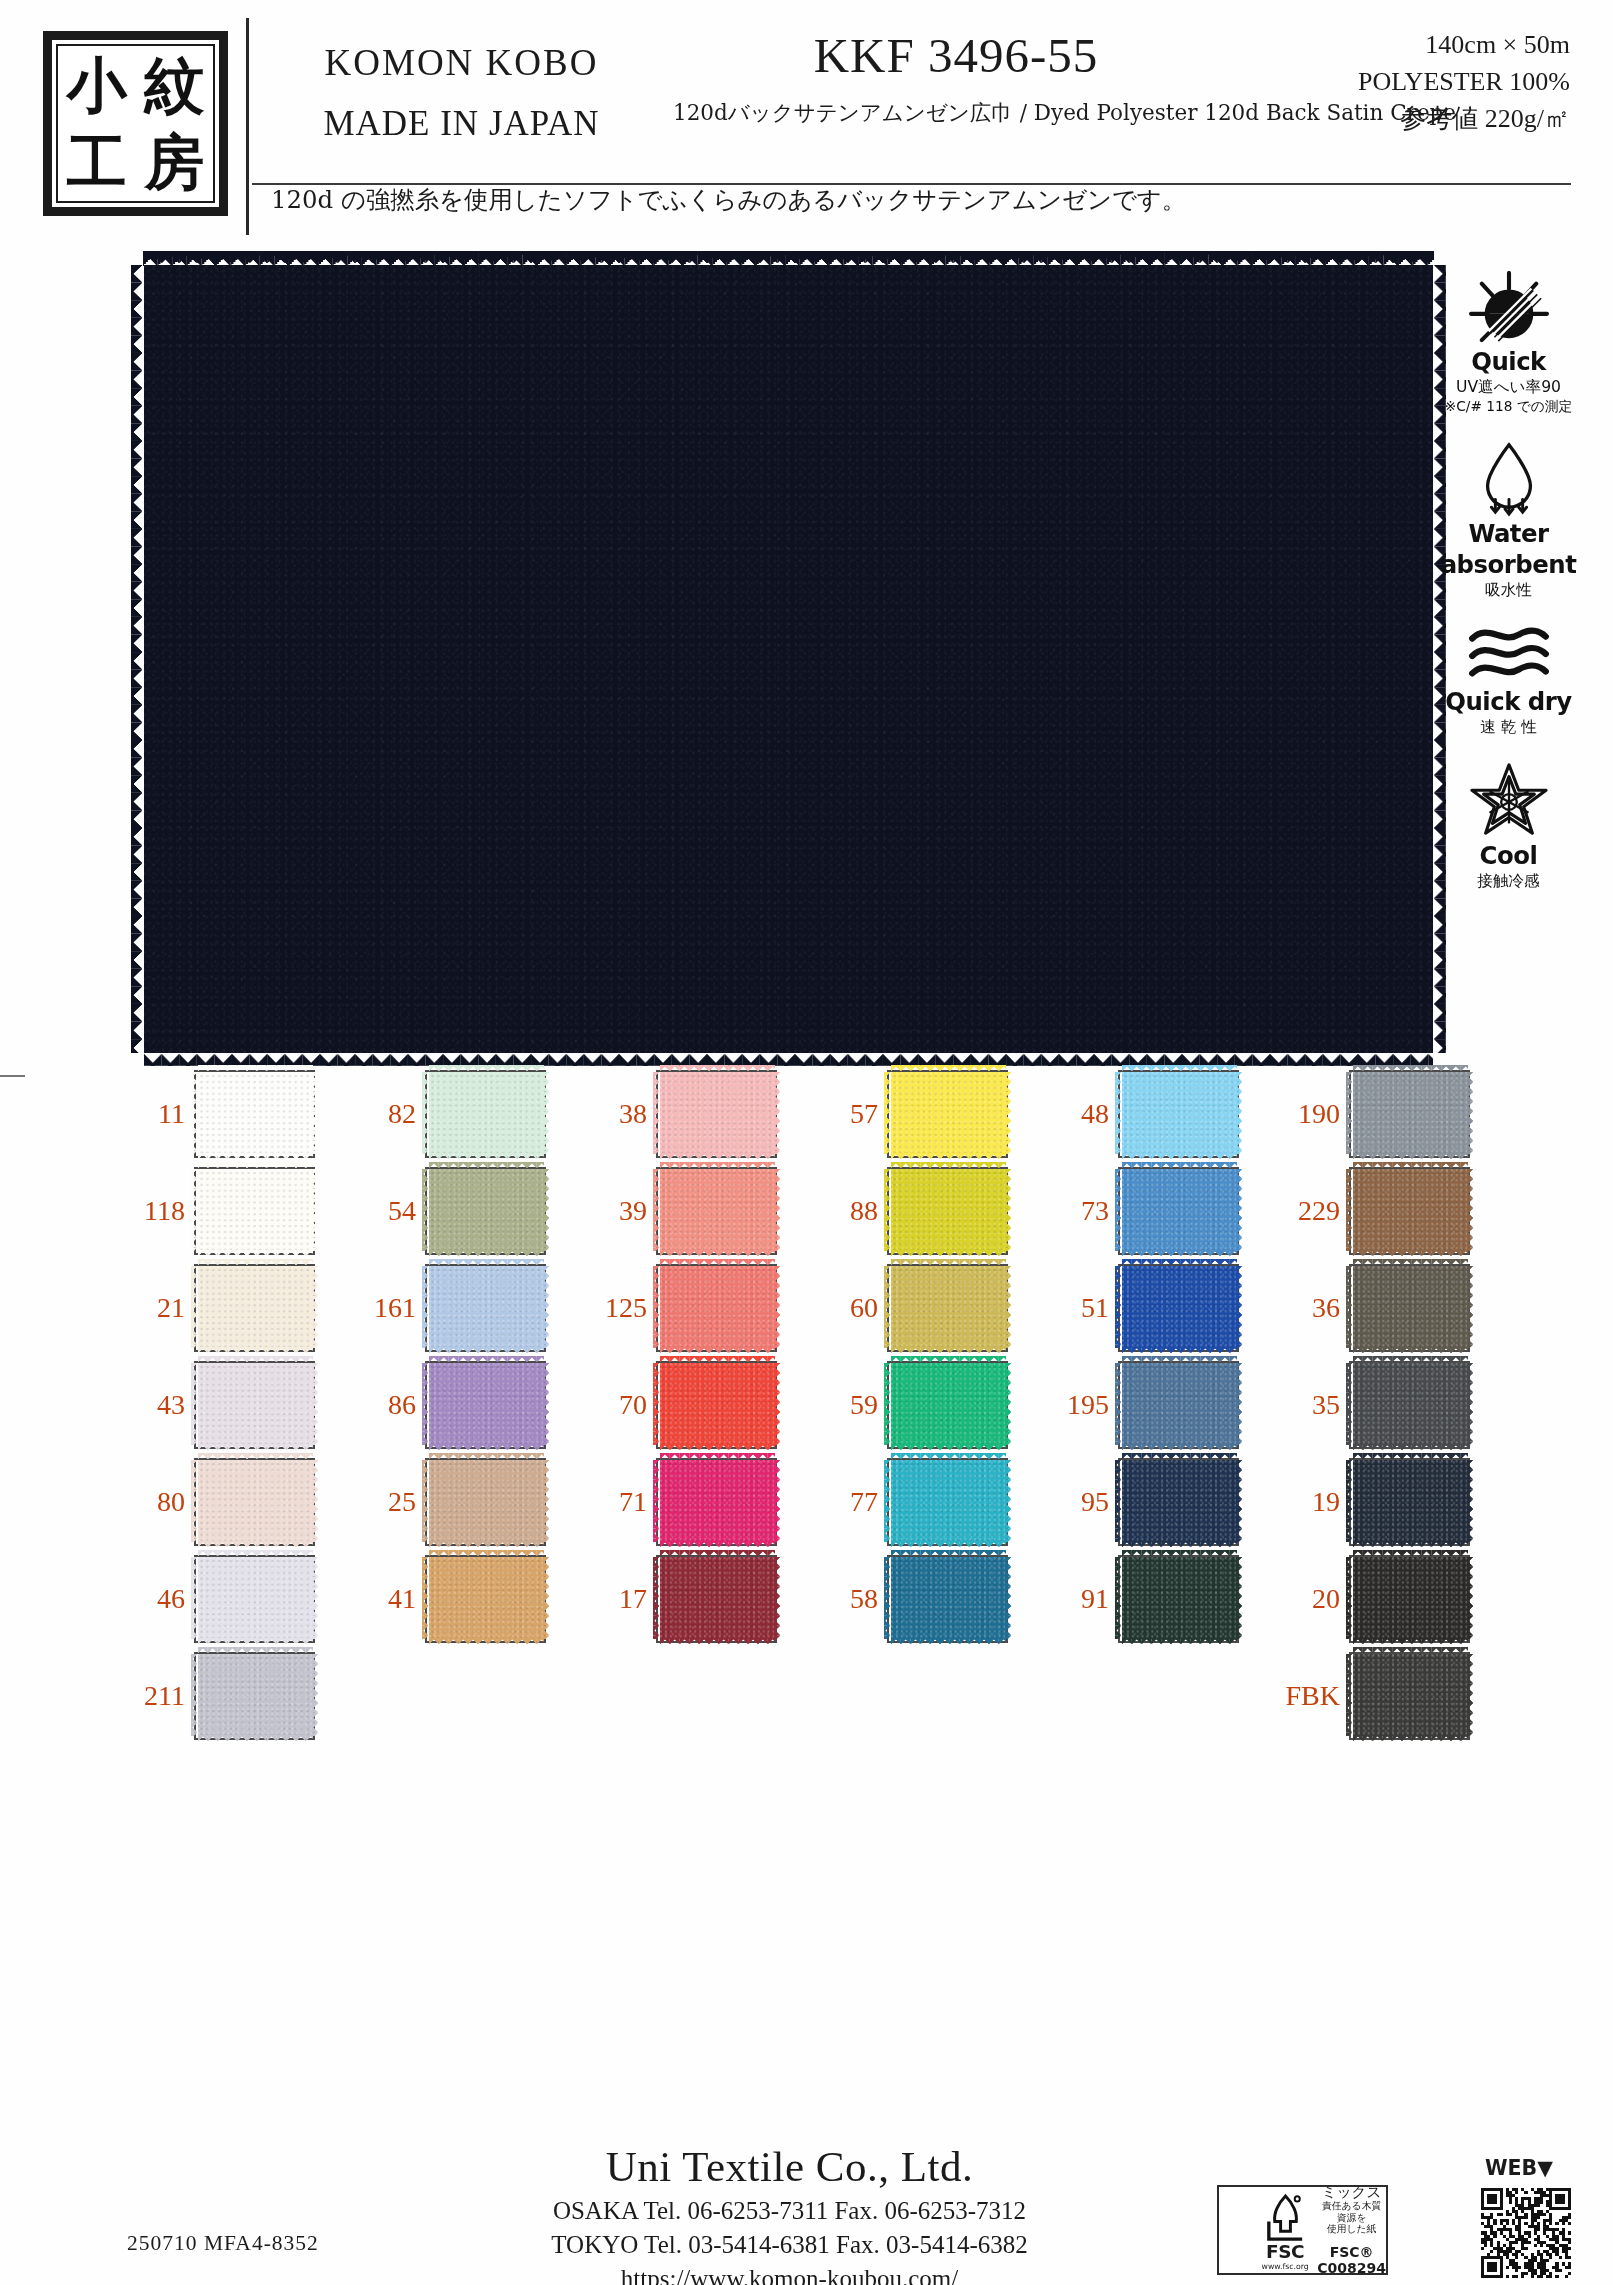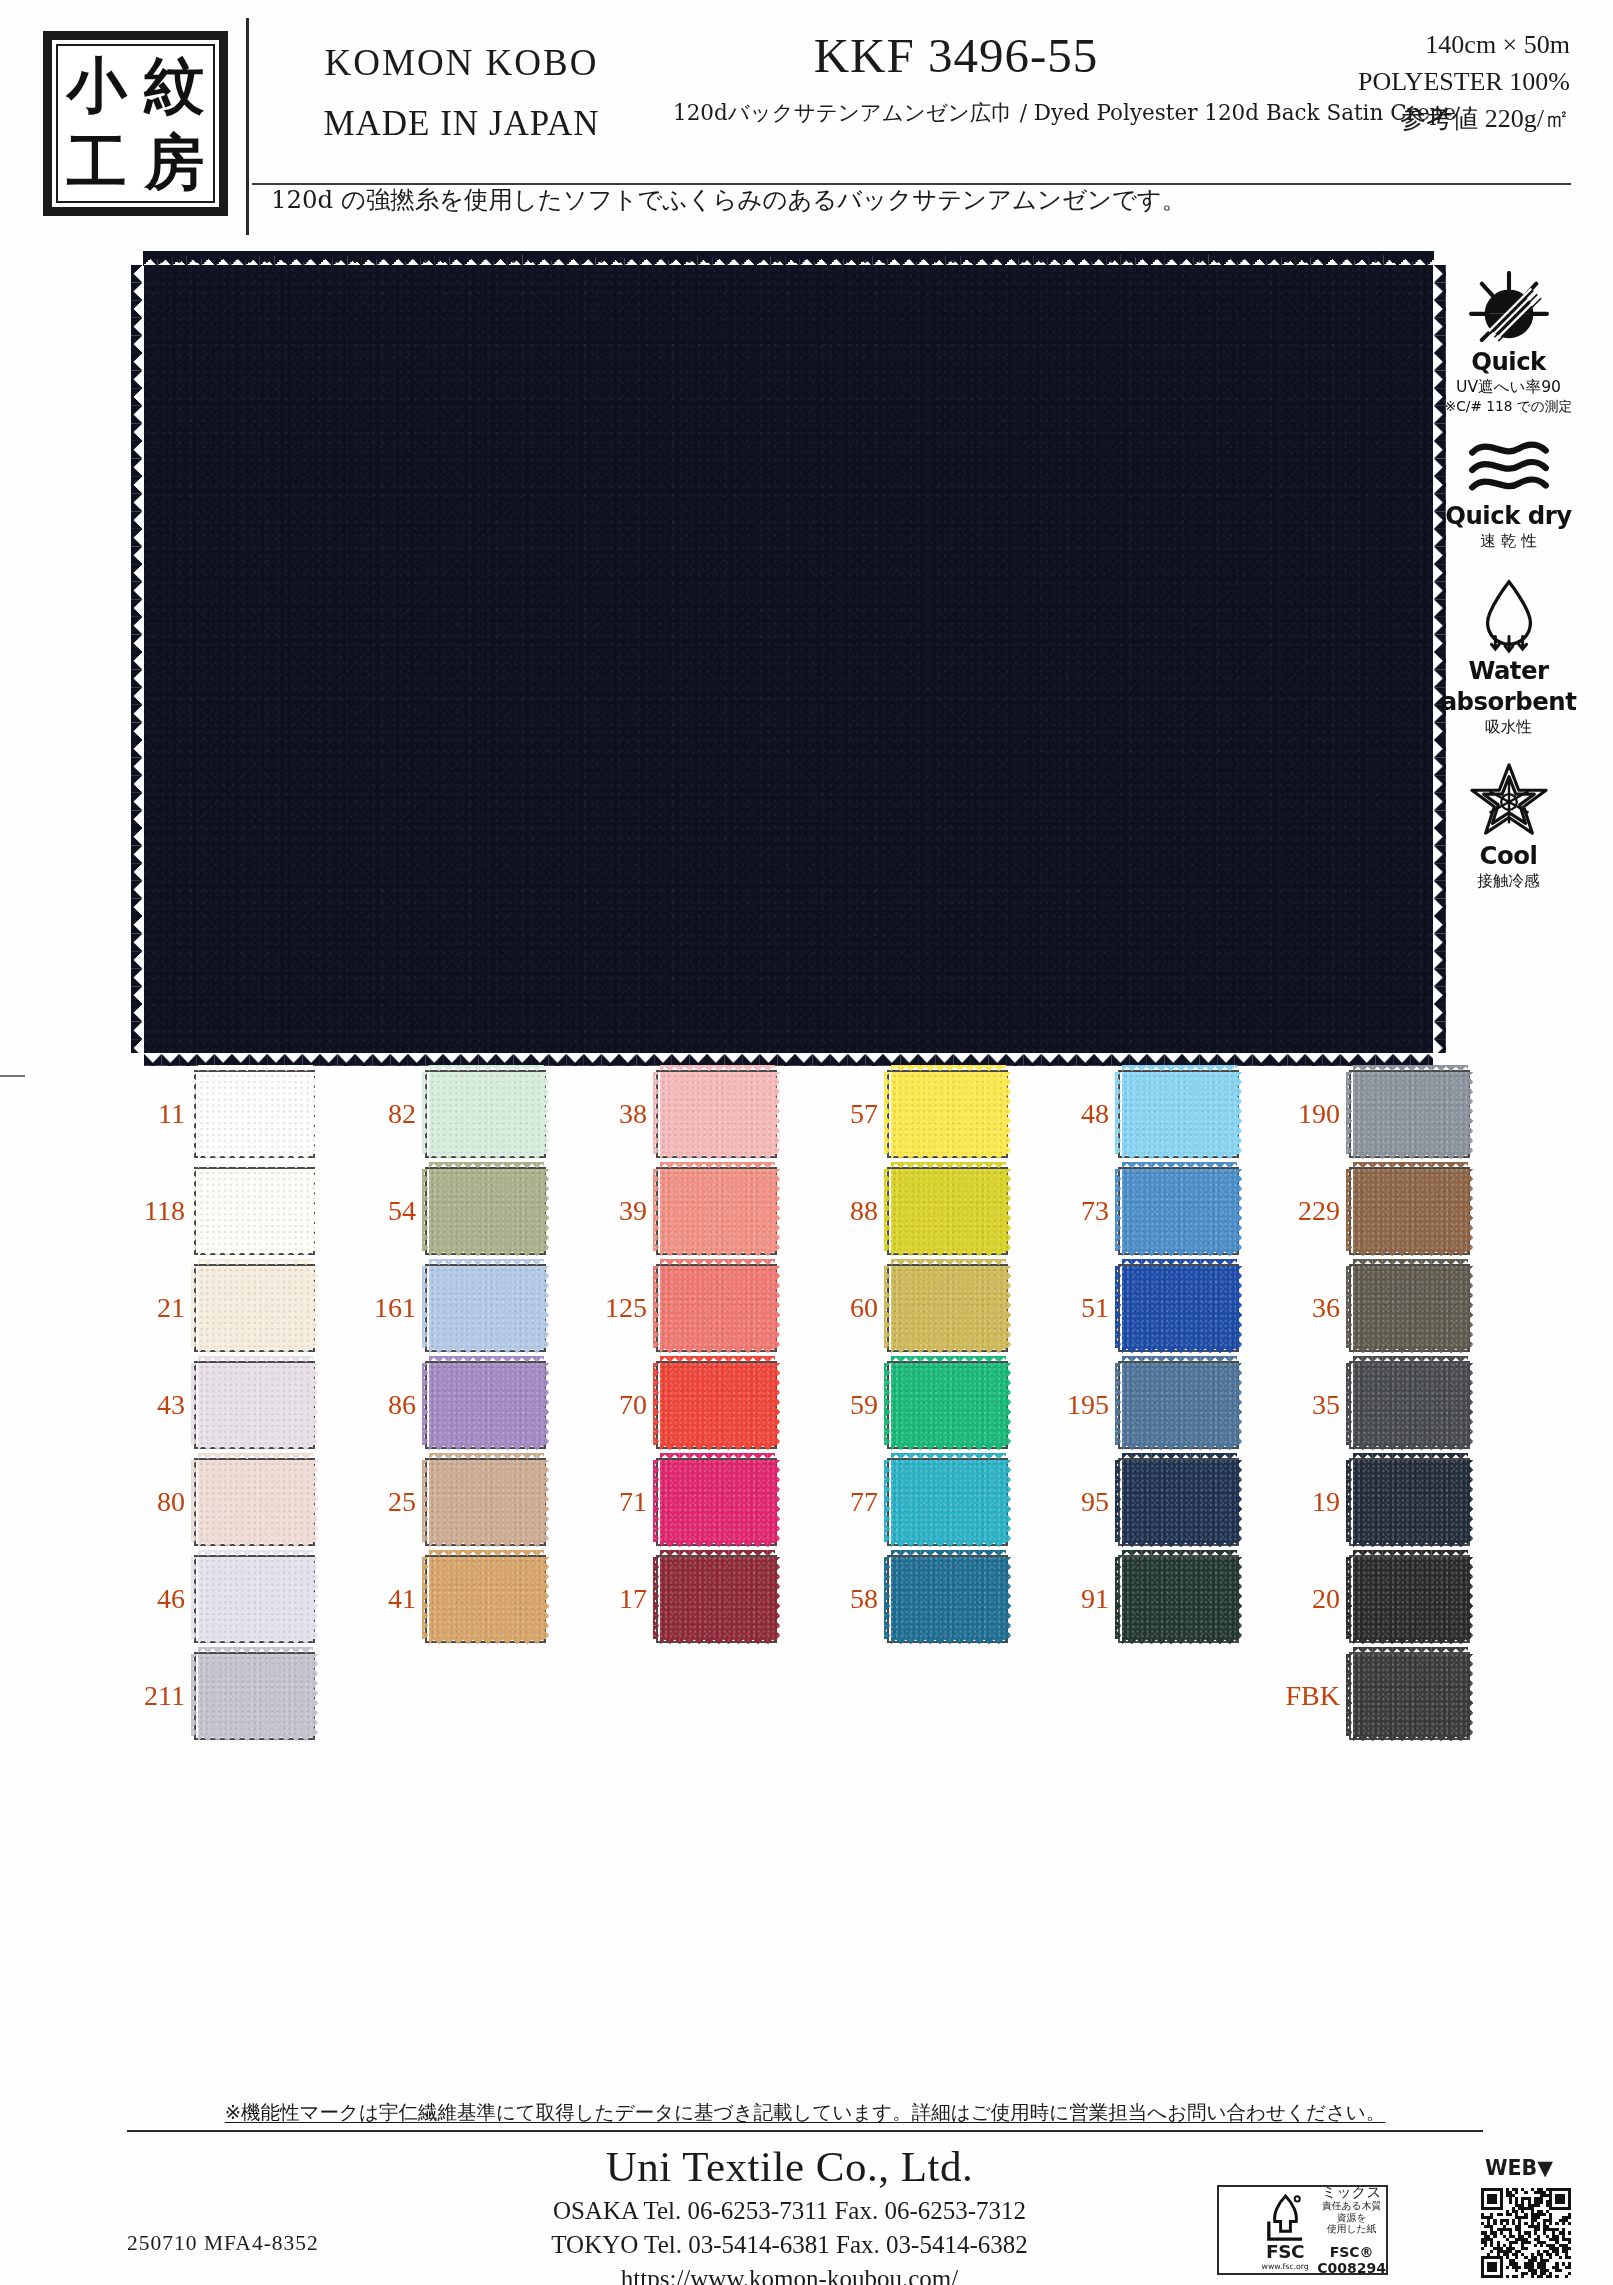--- a/index.html
+++ b/index.html
@@ -309,49 +309,49 @@
           </g>
         </svg>
       </span>
       <div class="f-en">Quick</div>
       <div class="f-ja">UV遮へい率90</div>
       <div class="f-note">※C/# 118 での測定</div>
     </div>
 
     <div class="feature">
       <span>
-        <svg width="90" height="60" viewBox="0 0 92 62">
-          <g fill="none" stroke="#111" stroke-width="6.5" stroke-linecap="round">
-            <path d="M8 14 C24 -2 40 20 56 10 C68 3 78 6 84 12"></path>
-            <path d="M8 32 C24 16 40 38 56 28 C68 21 78 24 84 30"></path>
-            <path d="M8 50 C24 34 40 56 56 46 C68 39 78 42 84 48"></path>
-          </g>
-        </svg>
-      </span>
-      <div class="f-en">Quick dry</div>
-      <div class="f-ja">速 乾 性</div>
-    </div>
-
-    <div class="feature">
-      <span>
         <svg width="78" height="78" viewBox="0 0 80 80">
           <path d="M40 6 C40 6 18 34 18 48 a22 22 0 0 0 44 0 C62 34 40 6 40 6 Z" fill="none" stroke="#111" stroke-width="3.4"></path>
           <g stroke="#111" stroke-width="3" stroke-linecap="round">
             <line x1="26" y1="62" x2="26" y2="74"></line>
             <path d="M22 70 l4 5 4 -5" fill="none"></path>
             <line x1="40" y1="62" x2="40" y2="76"></line>
             <path d="M36 72 l4 5 4 -5" fill="none"></path>
             <line x1="54" y1="62" x2="54" y2="74"></line>
             <path d="M50 70 l4 5 4 -5" fill="none"></path>
           </g>
         </svg>
       </span>
       <div class="f-en">Water</div>
       <div class="f-en">absorbent</div>
       <div class="f-ja">吸水性</div>
+    </div>
+
+    <div class="feature">
+      <span>
+        <svg width="90" height="60" viewBox="0 0 92 62">
+          <g fill="none" stroke="#111" stroke-width="6.5" stroke-linecap="round">
+            <path d="M8 14 C24 -2 40 20 56 10 C68 3 78 6 84 12"></path>
+            <path d="M8 32 C24 16 40 38 56 28 C68 21 78 24 84 30"></path>
+            <path d="M8 50 C24 34 40 56 56 46 C68 39 78 42 84 48"></path>
+          </g>
+        </svg>
+      </span>
+      <div class="f-en">Quick dry</div>
+      <div class="f-ja">速 乾 性</div>
     </div>
 
     <div class="feature">
       <span>
         <svg width="82" height="78" viewBox="0 0 84 80">
           <g fill="none" stroke="#111" stroke-width="3.2" stroke-linejoin="round">
             <path d="M42 4 L52 30 L80 30 L57 47 L66 74 L42 58 L18 74 L27 47 L4 30 L32 30 Z"></path>
             <path d="M42 16 L49 34 L68 34 L53 45 L59 64 L42 53 L25 64 L31 45 L16 34 L35 34 Z"></path>
           </g>
           <g fill="none" stroke="#111" stroke-width="2.4">
@@ -797,21 +797,20 @@
           <div class="sw" style="background: radial-gradient(circle at 20% 25%, rgba(255, 255, 255, 0.22) 0px, rgba(255, 255, 255, 0.22) 1px, transparent 1.5px) 0% 0% / 4.9px 4.9px, radial-gradient(circle at 60% 70%, rgba(0, 0, 0, 0.1) 0px, rgba(0, 0, 0, 0.1) 1px, transparent 1.5px) 0% 0% / 5.9px 5.9px, radial-gradient(circle at 85% 35%, rgba(255, 255, 255, 0.14) 0px, rgba(255, 255, 255, 0.14) 1px, transparent 1.5px) 0% 0% / 6.8px 6.8px rgb(58, 58, 56);">
             <div class="zz zzt" style="background: linear-gradient(-45deg, rgb(58, 58, 56) 25%, transparent 25%, transparent 75%, rgb(58, 58, 56) 75%) 0px 0px / 9.8px 15.6px, linear-gradient(45deg, rgb(58, 58, 56) 25%, transparent 25%, transparent 75%, rgb(58, 58, 56) 75%) 0px 0px / 9.8px 15.6px;"></div>
             <div class="zz zzb" style="background: linear-gradient(-45deg, rgb(58, 58, 56) 25%, transparent 25%, transparent 75%, rgb(58, 58, 56) 75%) 0px 0px / 9.8px 15.6px, linear-gradient(45deg, rgb(58, 58, 56) 25%, transparent 25%, transparent 75%, rgb(58, 58, 56) 75%) 0px 0px / 9.8px 15.6px;"></div>
             <div class="zz zzl" style="background: linear-gradient(-45deg, rgb(58, 58, 56) 25%, transparent 25%, transparent 75%, rgb(58, 58, 56) 75%) 0px 0px / 15.6px 9.8px, linear-gradient(-135deg, rgb(58, 58, 56) 25%, transparent 25%, transparent 75%, rgb(58, 58, 56) 75%) 0px 0px / 15.6px 9.8px;"></div>
             <div class="zz zzr" style="background: linear-gradient(-45deg, rgb(58, 58, 56) 25%, transparent 25%, transparent 75%, rgb(58, 58, 56) 75%) 0px 0px / 15.6px 9.8px, linear-gradient(-135deg, rgb(58, 58, 56) 25%, transparent 25%, transparent 75%, rgb(58, 58, 56) 75%) 0px 0px / 15.6px 9.8px;"></div>
           </div>
         </div>
       </div>
     </div>
 
-  <div class="note-line">※機能性マークは宇仁繊維基準にて取得したデータに基づき記載しています。詳細はご使用時に営業担当へお問い合わせください。</div>
 
   <div class="company">
     <div class="co-name">Uni Textile Co., Ltd.</div>
     <div class="co-line">OSAKA  Tel. 06-6253-7311  Fax. 06-6253-7312</div>
     <div class="co-line">TOKYO  Tel. 03-5414-6381  Fax. 03-5414-6382</div>
     <div class="co-url">https://www.komon-koubou.com/</div>
   </div>
 
   <div class="doc-id">250710   MFA4-8352</div>
 

